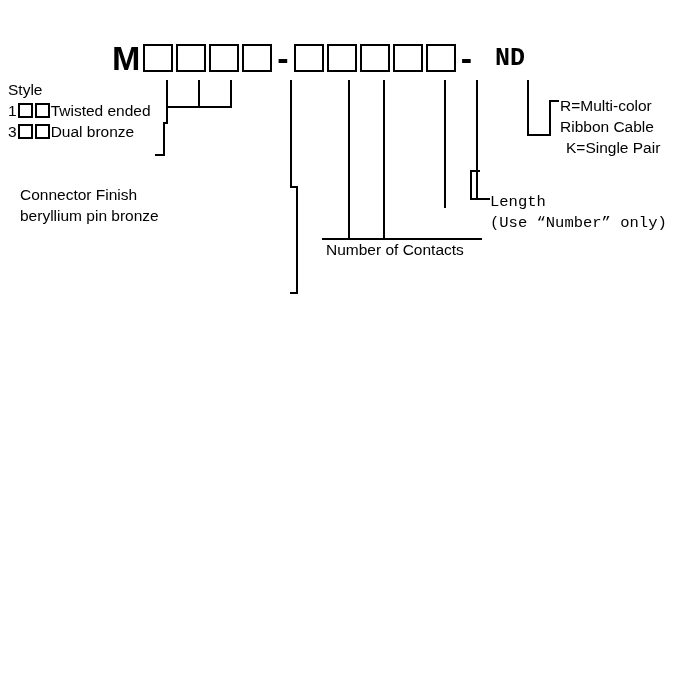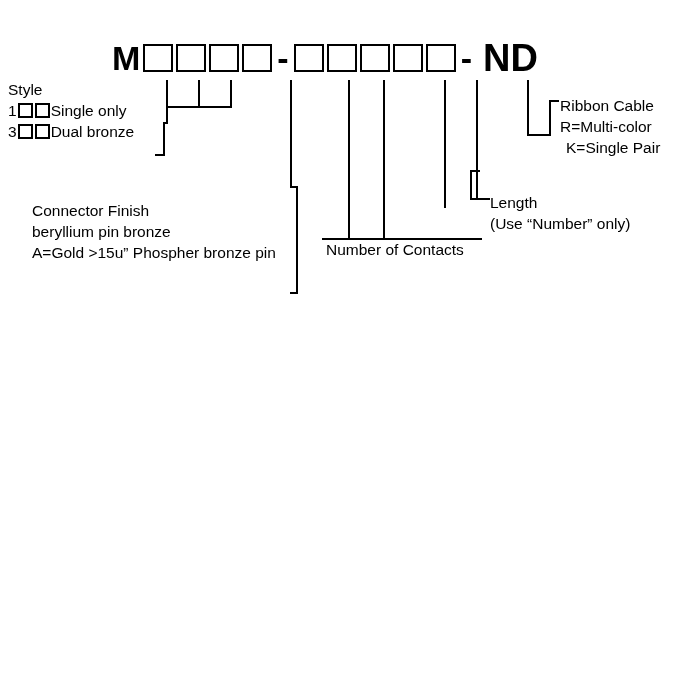--- a/index.html
+++ b/index.html
@@ -39,24 +39,25 @@
     box-sizing: border-box;
     margin-left: 3px;
   }
   .pn-dash {
     font-size: 34px;
     font-weight: bold;
     line-height: 1;
     margin: 0 2px 0 5px;
   }
   .pn-nd {
-    font-size: 38px;
+    font-size: 25px;
     font-weight: bold;
     line-height: 1;
-    margin-left: 9px;
+    margin-left: 21px;
+    font-family: Liberation Mono, monospace;
   }
 
   
   .vline {
     position: absolute;
     width: 2px;
     background: #000;
   }
   .hline {
     position: absolute;
@@ -128,41 +129,40 @@
   <div class="hline" style="left:470px; top:170px; width:10px;"></div>
 
   <div class="vline" style="left:527px; top:80px; height:56px;"></div>
   <div class="hline" style="left:527px; top:134px; width:24px;"></div>
   <div class="vline" style="left:549px; top:100px; height:36px;"></div>
   <div class="hline" style="left:549px; top:100px; width:10px;"></div>
 
   <div class="txt" style="left:8px; top:79px;">
     <span class="inline-row">Style</span>
     <span class="inline-row">
-      <span>1</span><span class="small-box"></span><span class="small-box"></span><span>Single only</span>
+      <span>1</span><span class="small-box"></span><span class="small-box"></span><span>Twisted ended</span>
     </span>
     <span class="inline-row">
       <span>3</span><span class="small-box"></span><span class="small-box"></span><span>Dual bronze</span>
     </span>
   </div>
 
-  <div class="txt" style="left:20px; top:200px;margin-left:12px;">
+  <div class="txt" style="left:20px; top:184px;">
     <span class="inline-row">Connector Finish</span>
     <span class="inline-row">beryllium pin bronze</span>
-    <span class="inline-row">A=Gold &gt;15u” Phospher bronze pin</span>
   </div>
 
   <div class="txt" style="left:326px; top:239px;">
     <span class="inline-row">Number of Contacts</span>
   </div>
 
-  <div class="txt" style="left:490px; top:192px;">
+  <div class="txt" style="left:490px; top:192px;font-family:Liberation Mono, monospace;">
     <span class="inline-row">Length</span>
     <span class="inline-row italic">(Use “Number” only)</span>
   </div>
 
   <div class="txt" style="left:560px; top:95px;">
+    <span class="inline-row">R=Multi-color</span>
     <span class="inline-row">Ribbon Cable</span>
-    <span class="inline-row">R=Multi-color</span>
     <span class="inline-row" style="padding-left:6px;">K=Single Pair</span>
   </div>
 
 </div>
 
 </body></html>

